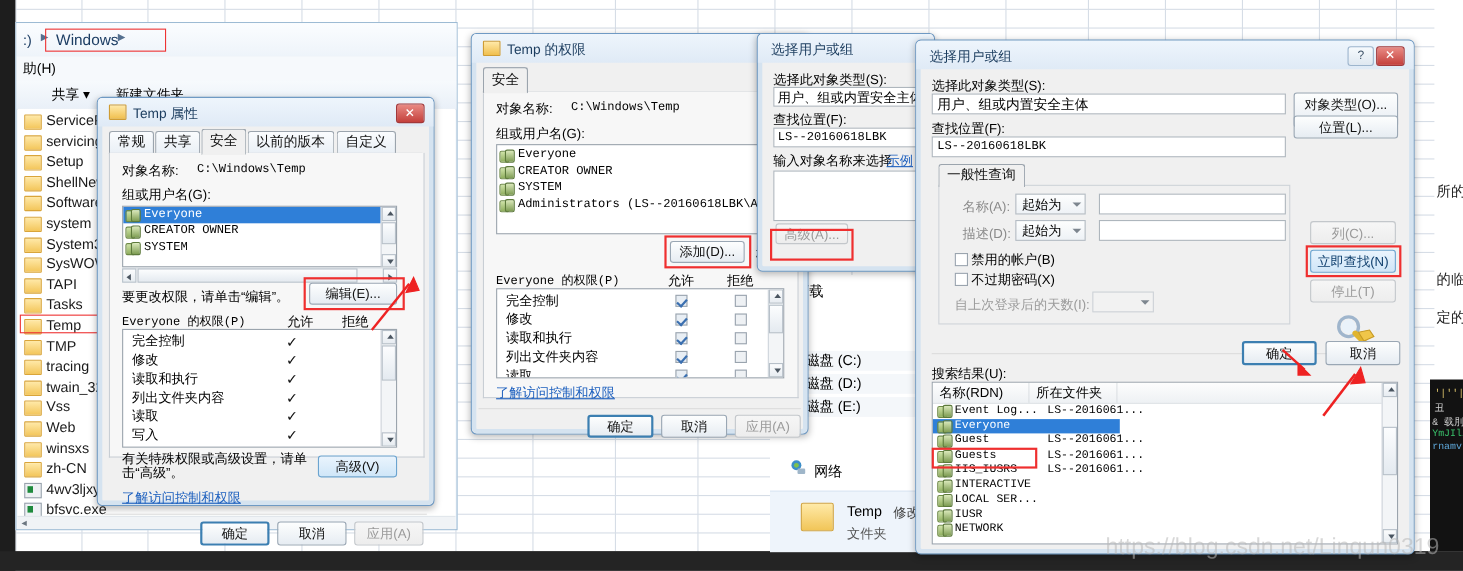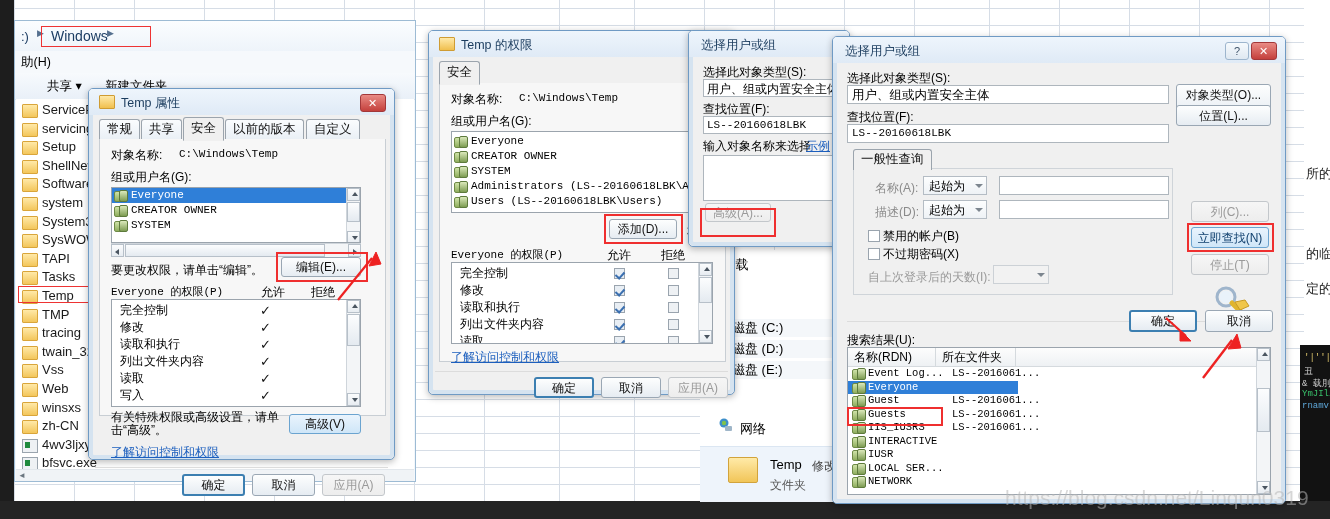--- a/index.html
+++ b/index.html
@@ -382,21 +382,20 @@
   <span class="lbl" style="left:22px;top:60px;">对象名称:</span>
   <span class="lbl-mono" style="left:90px;top:61px;">C:\Windows\Temp</span>
   <span class="lbl" style="left:22px;top:82px;">组或用户名(G):</span>
 
   <div class="listbox" style="left:22px;top:100px;width:262px;height:82px;">
     <div id="d2-principals" style="position:absolute;left:0;top:2px;right:0;">
         <div class="lrow"><span class="uicon"></span><span>Everyone</span></div>
         <div class="lrow"><span class="uicon"></span><span>CREATOR OWNER</span></div>
         <div class="lrow"><span class="uicon"></span><span>SYSTEM</span></div>
         <div class="lrow"><span class="uicon"></span><span>Administrators (LS--20160618LBK\Administr</span></div>
-        <div class="lrow"><span class="uicon"></span><span>Users (LS--20160618LBK\Users)</span></div>
       </div>
   </div>
 
   <div class="btn" style="left:180px;top:188px;width:68px;height:20px;line-height:19px;">添加(D)...</div>
   <div class="redbox" style="left:175px;top:183px;width:79px;height:30px;"></div>
   <div class="abs" style="left:258px;top:190px;font-size:12px;">删</div>
 
   <span class="lbl-mono" style="left:22px;top:216px;">Everyone 的权限(P)</span>
   <span class="lbl" style="left:178px;top:216px;">允许</span>
   <span class="lbl" style="left:232px;top:216px;">拒绝</span>
@@ -563,26 +562,26 @@
           <span style="position: absolute; left: 20px; top: 0px; font-family: &quot;Liberation Mono&quot;, &quot;DejaVu Sans Mono&quot;, monospace; font-size: 10.5px;">IIS_IUSRS</span>
           <span style="position: absolute; left: 104px; top: 0px; font-family: &quot;Liberation Mono&quot;, &quot;DejaVu Sans Mono&quot;, monospace; font-size: 10.5px;">LS--2016061...</span>
         </div>
         <div style="position: relative; height: 13.5px; line-height: 13.5px;">
           <span class="uicon" style="left: 4px; top: 1px;"></span>
           <span style="position: absolute; left: 20px; top: 0px; font-family: &quot;Liberation Mono&quot;, &quot;DejaVu Sans Mono&quot;, monospace; font-size: 10.5px;">INTERACTIVE</span>
           <span style="position: absolute; left: 104px; top: 0px; font-family: &quot;Liberation Mono&quot;, &quot;DejaVu Sans Mono&quot;, monospace; font-size: 10.5px;"></span>
         </div>
         <div style="position: relative; height: 13.5px; line-height: 13.5px;">
           <span class="uicon" style="left: 4px; top: 1px;"></span>
+          <span style="position: absolute; left: 20px; top: 0px; font-family: &quot;Liberation Mono&quot;, &quot;DejaVu Sans Mono&quot;, monospace; font-size: 10.5px;">LOCAL SER...</span>
+          <span style="position: absolute; left: 104px; top: 0px; font-family: &quot;Liberation Mono&quot;, &quot;DejaVu Sans Mono&quot;, monospace; font-size: 10.5px;"></span>
+        </div>
+        <div style="position: relative; height: 13.5px; line-height: 13.5px;">
+          <span class="uicon" style="left: 4px; top: 1px;"></span>
           <span style="position: absolute; left: 20px; top: 0px; font-family: &quot;Liberation Mono&quot;, &quot;DejaVu Sans Mono&quot;, monospace; font-size: 10.5px;">IUSR</span>
-          <span style="position: absolute; left: 104px; top: 0px; font-family: &quot;Liberation Mono&quot;, &quot;DejaVu Sans Mono&quot;, monospace; font-size: 10.5px;"></span>
-        </div>
-        <div style="position: relative; height: 13.5px; line-height: 13.5px;">
-          <span class="uicon" style="left: 4px; top: 1px;"></span>
-          <span style="position: absolute; left: 20px; top: 0px; font-family: &quot;Liberation Mono&quot;, &quot;DejaVu Sans Mono&quot;, monospace; font-size: 10.5px;">LOCAL SER...</span>
           <span style="position: absolute; left: 104px; top: 0px; font-family: &quot;Liberation Mono&quot;, &quot;DejaVu Sans Mono&quot;, monospace; font-size: 10.5px;"></span>
         </div>
         <div style="position: relative; height: 13.5px; line-height: 13.5px;">
           <span class="uicon" style="left: 4px; top: 1px;"></span>
           <span style="position: absolute; left: 20px; top: 0px; font-family: &quot;Liberation Mono&quot;, &quot;DejaVu Sans Mono&quot;, monospace; font-size: 10.5px;">NETWORK</span>
           <span style="position: absolute; left: 104px; top: 0px; font-family: &quot;Liberation Mono&quot;, &quot;DejaVu Sans Mono&quot;, monospace; font-size: 10.5px;"></span>
         </div>
       </div>
     <div class="vscroll" style="right:0;top:0;height:146px;">
       <div class="ar up"></div>

